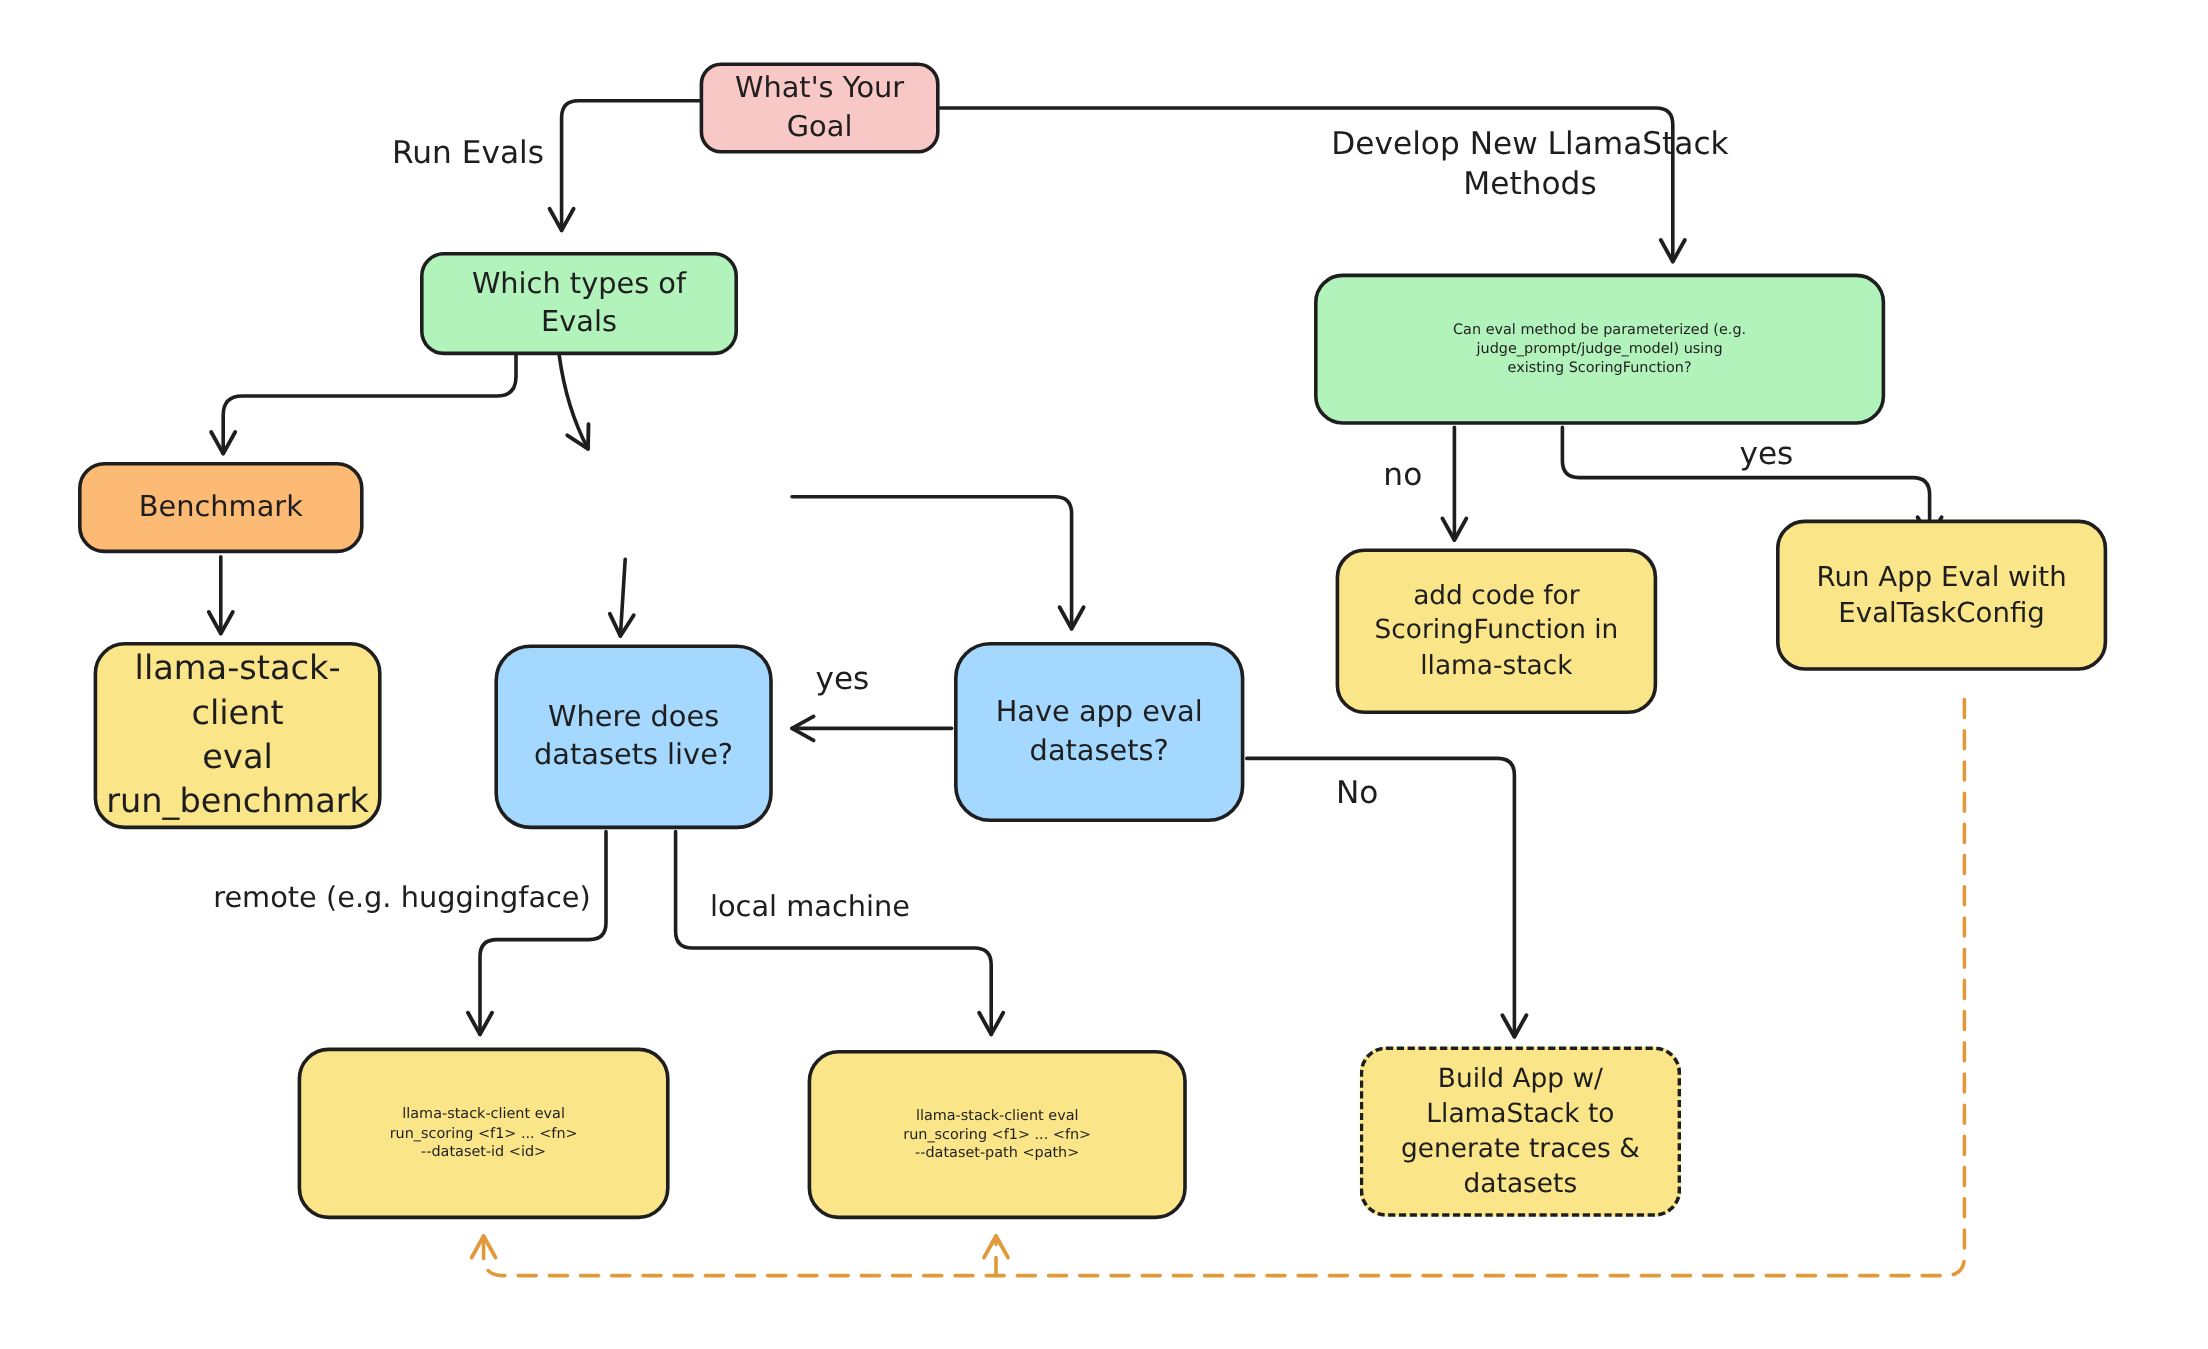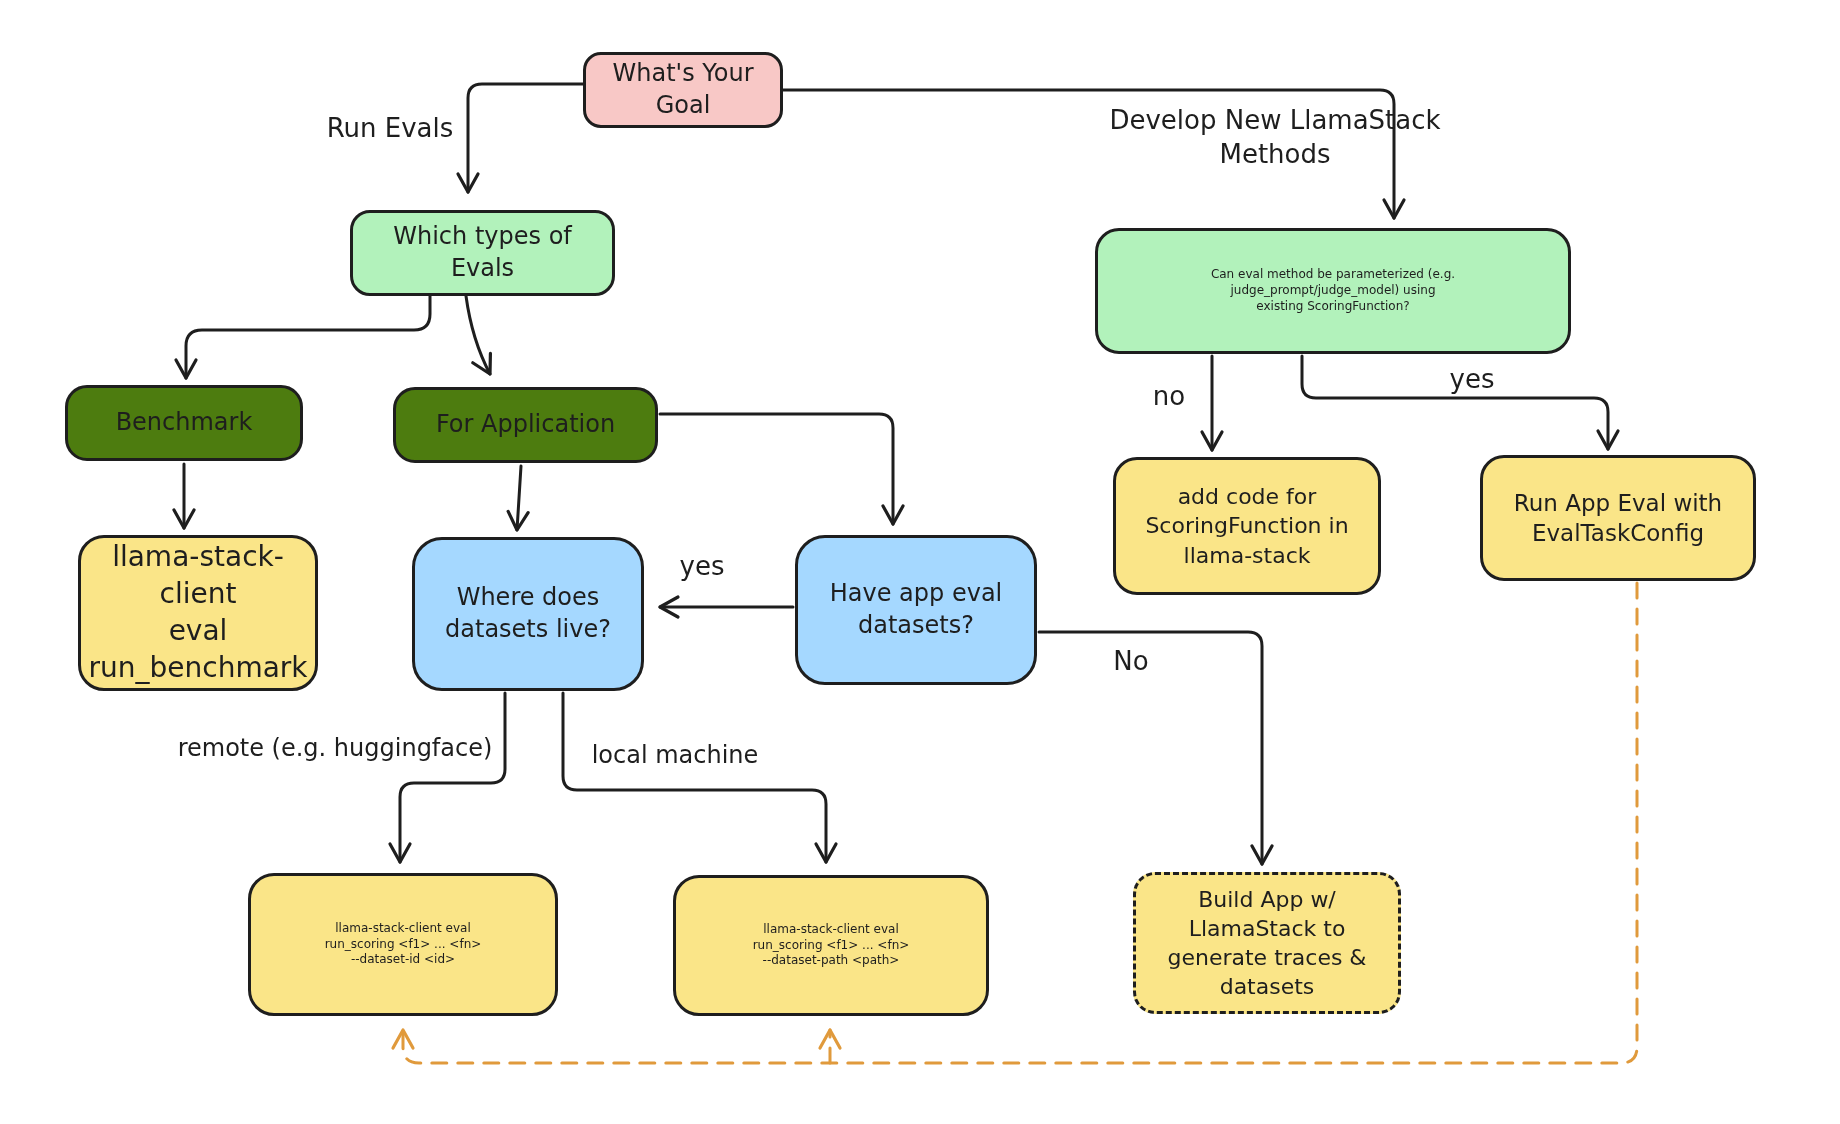--- a/index.html
+++ b/index.html
@@ -16,21 +16,21 @@
   #stage{position:absolute;inset:0;width:1836px;height:1124px;}
   svg.wires{position:absolute;left:0;top:0;width:1840px;height:1124px;}
   .edge{fill:none;stroke:var(--stroke);stroke-width:3;stroke-linecap:round;}
   .edge.orange{stroke:var(--orange);stroke-dasharray:15 11;}
   .arrowhead{fill:none;stroke:var(--stroke);stroke-width:3.2;stroke-linecap:round;stroke-linejoin:round;}
   .arrowhead.orange{stroke:var(--orange);}
   .node{
     position:absolute;box-sizing:border-box;
     display:flex;align-items:center;justify-content:center;
     text-align:center;white-space:pre-line;
-    border:3px solid var(--stroke);background:#4d7c0f;
+    border:3px solid var(--stroke);background:#fdba74;
     font-size:24px;line-height:1.32;padding:4px 8px;
   }
   .node.pink{background:var(--pink);}
   .node.green{background:var(--green);}
   .node.blue{background:var(--blue);}
   .node.yellow{background:var(--yellow);}
   .node.dashed{border-style:dashed;}
   .fs23{font-size:23px;}
   .fs22{font-size:22px;}
   .fs21{font-size:28px;}
@@ -74,40 +74,39 @@
   </svg>
 
   <div class="node pink" style="left:583px;top:52px;width:200px;height:76px;border-radius:18px">What's Your
 Goal</div>
 
   <div class="node green" style="left:350px;top:210px;width:265px;height:86px;border-radius:20px">Which types of
 Evals</div>
 
   <div class="node" style="left:65px;top:385px;width:238px;height:76px;border-radius:22px">Benchmark</div>
 
-  <div class="node" style="left:393px;top:387px;width:265px;height:76px;border-radius:22px">For Application</div>
 
   <div class="node yellow fs21" style="left:78px;top:535px;width:240px;height:156px;border-radius:26px">llama-stack-client
 eval run_benchmark</div>
 
   <div class="node blue" style="left:412px;top:537px;width:232px;height:154px;border-radius:30px">Where does
 datasets live?</div>
 
   <div class="node blue" style="left:795px;top:535px;width:242px;height:150px;border-radius:30px">Have app eval
 datasets?</div>
 
   <div class="node green fs20" style="left:1095px;top:228px;width:476px;height:126px;border-radius:24px">Can eval method be parameterized (e.g.
 judge_prompt/judge_model) using
 existing ScoringFunction?</div>
 
   <div class="node yellow fs22" style="left:1113px;top:457px;width:268px;height:138px;border-radius:24px">add code for
 ScoringFunction in
 llama-stack</div>
 
-  <div class="node yellow fs23" style="left:1480px;top:455px;width:276px;height:126px;border-radius:24px">Run App Eval with
+  <div class="node yellow fs23" style="left:1480px;top:433px;width:276px;height:126px;border-radius:24px">Run App Eval with
 EvalTaskConfig</div>
 
   <div class="node yellow fs20" style="left:248px;top:873px;width:310px;height:143px;border-radius:26px">llama-stack-client eval
 run_scoring &lt;f1&gt; ... &lt;fn&gt;
 --dataset-id &lt;id&gt;</div>
 
   <div class="node yellow fs20" style="left:673px;top:875px;width:316px;height:141px;border-radius:26px">llama-stack-client eval
 run_scoring &lt;f1&gt; ... &lt;fn&gt;
 --dataset-path &lt;path&gt;</div>
 

